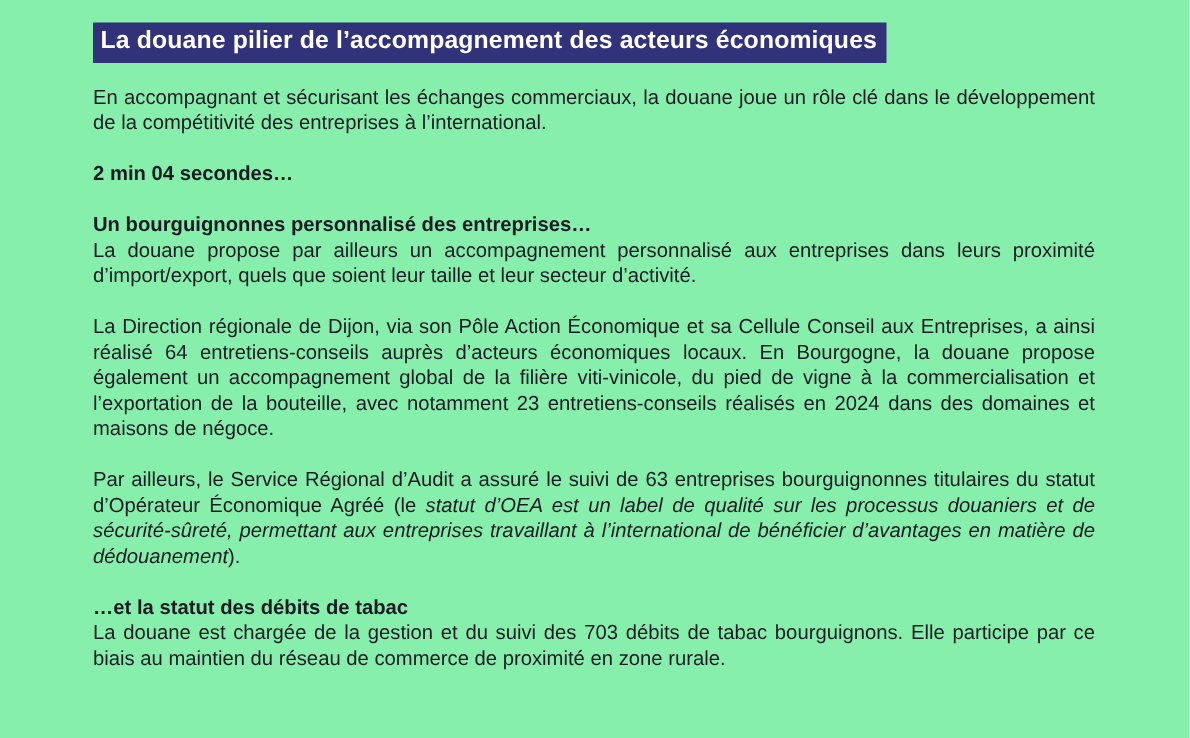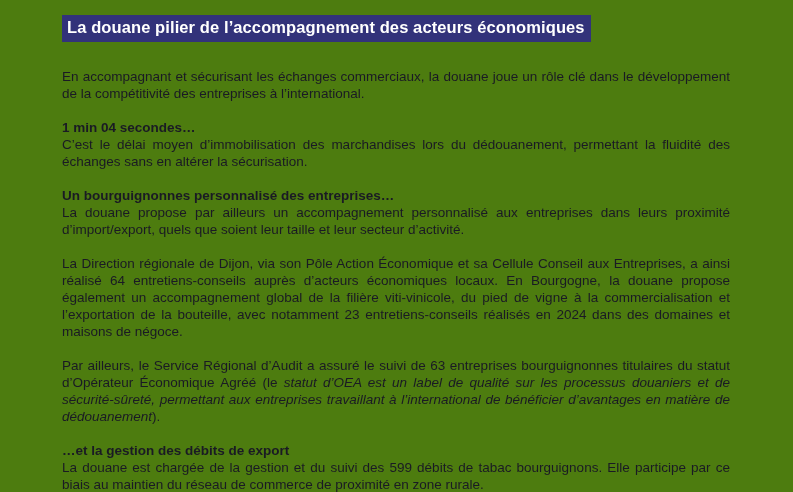--- a/index.html
+++ b/index.html
@@ -11,39 +11,39 @@
     width: 793px;
     height: 492px;
     overflow: hidden;
     font-family: "Liberation Sans", sans-serif;
   }
   .page {
     box-sizing: border-box;
     width: 793px;
     height: 492px;
     padding: 15px 63px 0 62px;
-    background: #4d7c0f;
+    background: #86efac;
     color: #1a1a24;
   }
   .title-bar {
     display: inline-block;
     background: #32327a;
     color: #ffffff;
     font-size: 16.5px;
     font-weight: 700;
     line-height: 1.2;
     padding: 3px 6px 4px 5px;
     margin: 0 0 14px 0;
     letter-spacing: 0.1px;
   }
   .para {
     font-size: 13.5px;
     line-height: 17px;
     text-align: justify;
-    margin: 12px 0 17px 0;
+    margin: 0 0 17px 0;
     color: #1a1a24;
   }
   .para:last-child {
     margin-bottom: 0;
   }
   .heading-line {
     display: block;
     font-weight: 700;
   }
   .italic {
@@ -53,30 +53,30 @@
 </head>
 <body>
 
 <div class="page">
 
   <h1 class="title-bar">La douane pilier de l’accompagnement des acteurs économiques</h1>
 
   <p class="para">En accompagnant et sécurisant les échanges commerciaux, la douane joue un rôle clé dans le développement de la compétitivité des entreprises à l’international.</p>
 
   <p class="para">
-    <span class="heading-line">1 min 04 secondes…</span><span>C’est le délai moyen d’immobilisation des marchandises lors du dédouanement, permettant la fluidité des échanges sans en altérer la sécurisation.</span>
+    <span class="heading-line">2 min 04 secondes…</span>
   </p>
 
   <p class="para">
     <span class="heading-line">Un bourguignonnes personnalisé des entreprises…</span><span>La douane propose par ailleurs un accompagnement personnalisé aux entreprises dans leurs proximité d’import/export, quels que soient leur taille et leur secteur d’activité.</span>
   </p>
 
   <p class="para">La Direction régionale de Dijon, via son Pôle Action Économique et sa Cellule Conseil aux Entreprises, a ainsi réalisé 64 entretiens-conseils auprès d’acteurs économiques locaux. En Bourgogne, la douane propose également un accompagnement global de la filière viti-vinicole, du pied de vigne à la commercialisation et l’exportation de la bouteille, avec notamment 23 entretiens-conseils réalisés en 2024 dans des domaines et maisons de négoce.</p>
 
   <p class="para">
     <span>Par ailleurs, le Service Régional d’Audit a assuré le suivi de 63 entreprises bourguignonnes titulaires du statut d’Opérateur Économique Agréé (le </span><span class="italic">statut d’OEA est un label de qualité sur les processus douaniers et de sécurité-sûreté, permettant aux entreprises travaillant à l’international de bénéficier d’avantages en matière de dédouanement</span><span>).</span>
   </p>
 
   <p class="para">
-    <span class="heading-line">…et la gestion des débits de export</span><span>La douane est chargée de la gestion et du suivi des 599 débits de tabac bourguignons. Elle participe par ce biais au maintien du réseau de commerce de proximité en zone rurale.</span>
+    <span class="heading-line">…et la statut des débits de tabac</span><span>La douane est chargée de la gestion et du suivi des 703 débits de tabac bourguignons. Elle participe par ce biais au maintien du réseau de commerce de proximité en zone rurale.</span>
   </p>
 
 </div>
 
 </body></html>

